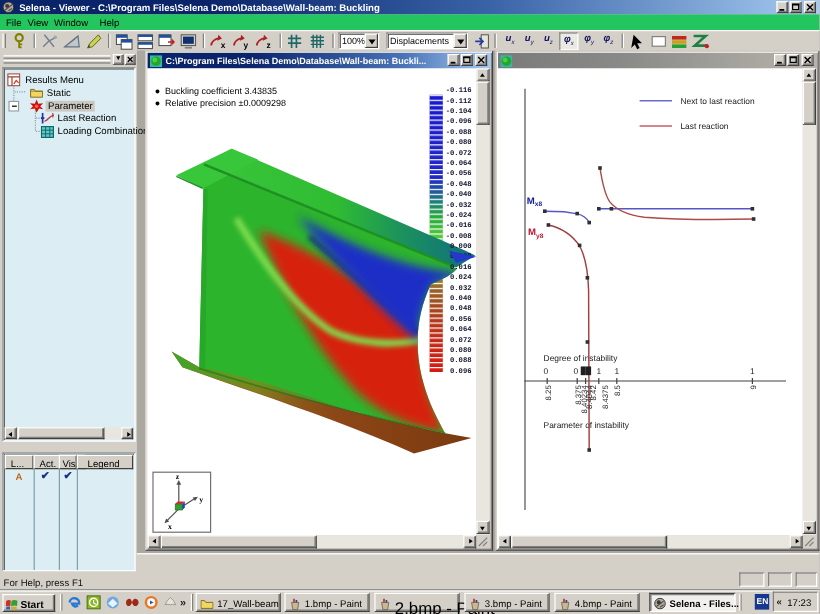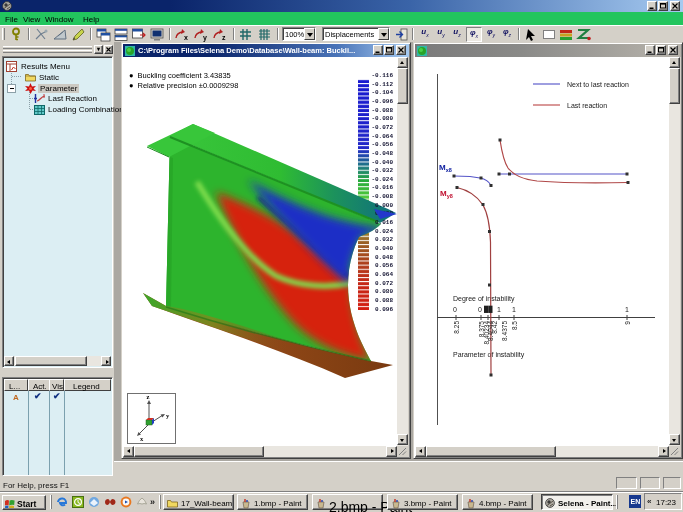--- a/index.html
+++ b/index.html
@@ -16,20 +16,21 @@
 .arr{position:absolute;width:0;height:0}
 </style></head>
 <body>
 
 <div class="abs" style="left:0;top:0;width:683px;height:12px;background:linear-gradient(90deg,#0a246a,#0a246a 25%,#3a64a8 60%,#a6caf0)">
  <svg class="abs" style="left:2px;top:1px" width="10" height="10" viewBox="0 0 10 10">
   <circle cx="5" cy="5" r="4.4" fill="#b0aca4" stroke="#333" stroke-width="0.8"></circle>
   <circle cx="4" cy="4" r="1.7" fill="#3a3a3a"></circle>
       <path d="M2 7.5l6-4.5M5 8l3-2" stroke="#565046" stroke-width="1"></path>
  </svg>
+ <div class="abs cap" style="left:16px;top:1.5px;font-size:8px">Selena - Viewer - C:\Program Files\Selena Demo\Database\Wall-beam:  Buckling</div>
  <div class="cbtn" style="left:647px;top:1px">
       <svg width="8" height="8" style="position:absolute;left:0;top:0">
         <rect x="1.5" y="5.5" width="4" height="1.5" fill="#000"></rect>
       </svg>
     </div>
  <div class="cbtn" style="left:658px;top:1px">
       <svg width="8" height="8" style="position:absolute;left:0;top:0">
         <rect x="1.5" y="1.5" width="5" height="4.5" fill="none" stroke="#000" stroke-width="1"></rect>
         <path d="M1 1.9h6" stroke="#000" stroke-width="1.4"></path>
       </svg>
@@ -615,21 +616,21 @@
       <path d="M6 4V2" stroke="#2040b0" stroke-width="1.4"></path>
     </svg>
  <div class="abs" style="left:16px;top:3.5px;font-size:8px;white-space:nowrap">4.bmp - Paint</div>
 </div>
 <div class="abs" style="left:541px;top:494px;width:72px;height:16px;background:#f2f0ec;border:1px solid;border-color:#404040 #fff #fff #404040;box-shadow:inset 1px 1px 0 #808080">
  <svg class="abs" style="left:3px;top:2.5px" width="10" height="10" viewBox="0 0 10 10">
       <circle cx="5" cy="5" r="4.4" fill="#b0aca4" stroke="#333" stroke-width="0.8"></circle>
       <circle cx="4" cy="4" r="1.7" fill="#3a3a3a"></circle>
       <path d="M2 7.5l6-4.5M5 8l3-2" stroke="#565046" stroke-width="1"></path>
     </svg>
- <div class="abs" style="left:16px;top:3.5px;font-size:8px;font-weight:bold;white-space:nowrap">Selena - Paint...</div>
+ <div class="abs" style="left:16px;top:3.5px;font-size:8px;font-weight:bold;white-space:nowrap">Selena - Files...</div>
 </div>
 <div class="abs" style="left:616px;top:495px;width:2px;height:14px;border-left:1px solid #fff;border-right:1px solid #808080"></div>
 
 <div class="abs" style="left:629px;top:495px;width:12px;height:13px;background:#16388e"></div>
 <div class="abs" style="left:630.5px;top:497.5px;color:#fff;font-weight:bold;font-size:7px">EN</div>
 <div class="abs" style="left:644px;top:493px;width:38px;height:17px;border:1px solid;border-color:#808080 #fff #fff #808080"></div>
 <div class="abs" style="left:647px;top:497px;font-weight:bold;font-size:8px;color:#202020">«</div>
 <div class="abs" style="left:656px;top:497.5px;font-size:8px">17:23</div>
 
 </body></html>

